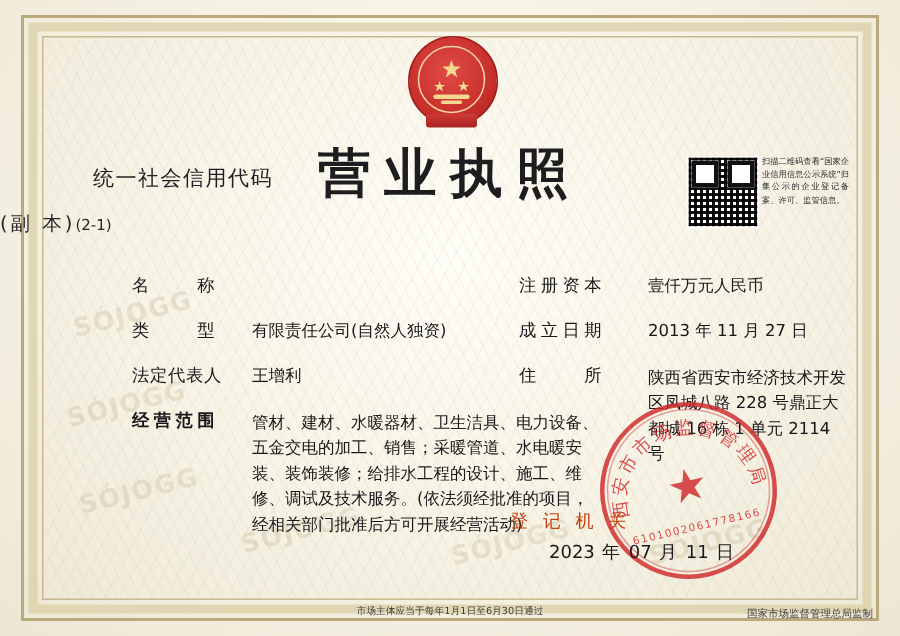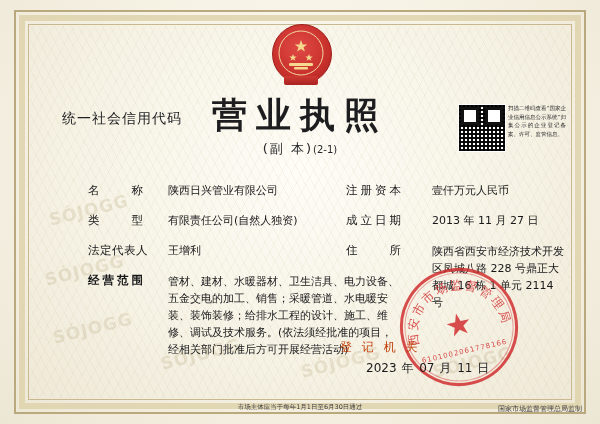--- a/index.html
+++ b/index.html
@@ -98,21 +98,21 @@
     font-size: 35px;
     letter-spacing: 9px;
     font-weight: bold;
     color: #1d1d1f;
     font-family: "DejaVu Sans", "Liberation Sans", sans-serif;
   }
   .subtitle {
     position: absolute;
     left: 0; top: 140px;
     width: 600px;
-    text-align: center;
+    text-align: left;
     font-size: 13px;
     letter-spacing: 2px;
     color: #27272a;
   }
   .subtitle .seq { font-size: 10px; letter-spacing: 0; }
   
   .code-label {
     position: absolute;
     left: 62px; top: 110px;
     font-size: 14px;
@@ -287,21 +287,20 @@
 
   <div class="qr"></div>
   <div class="qr-note">扫描二维码查看“国家企业信用信息公示系统”归集公示的企业登记备案、许可、监管信息。</div>
 
   <div class="title">营业执照</div>
   <div class="subtitle">
     <span>(副 本)</span><span class="seq">(2-1)</span>
   </div>
 
   <div class="field-label" style="left:88px; top:183px;">名　　称</div>
-  <div class="field-value" style="left:168px; top:183px;">陕西日兴管业有限公司</div>
 
   <div class="field-label" style="left:88px; top:213px;">类　　型</div>
   <div class="field-value" style="left:168px; top:213px;">有限责任公司(自然人独资)</div>
 
   <div class="field-label narrow" style="left:88px; top:243px;">法定代表人</div>
   <div class="field-value" style="left:168px; top:243px;">王增利</div>
 
   <div class="field-label narrow" style="left:88px; top:273px; letter-spacing:3px;font-weight:bold;">经营范围</div>
   <div class="field-value wrap" style="left:168px; top:273px; width:232px;">管材、建材、水暖器材、卫生洁具、电力设备、五金交电的加工、销售；采暖管道、水电暖安装、装饰装修；给排水工程的设计、施工、维修、调试及技术服务。(依法须经批准的项目，经相关部门批准后方可开展经营活动)</div>
 

